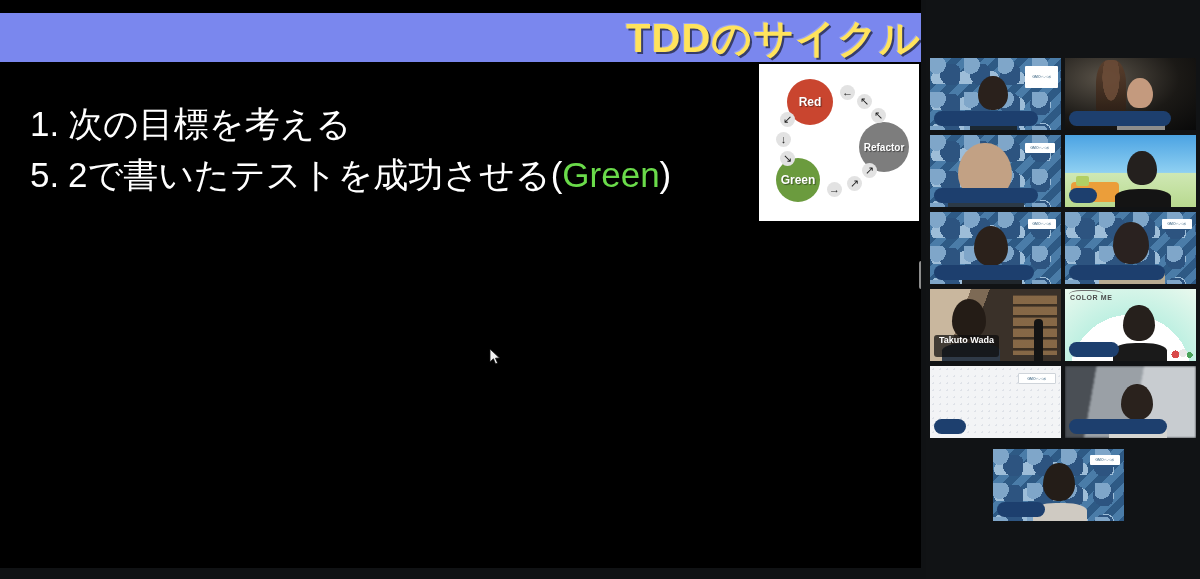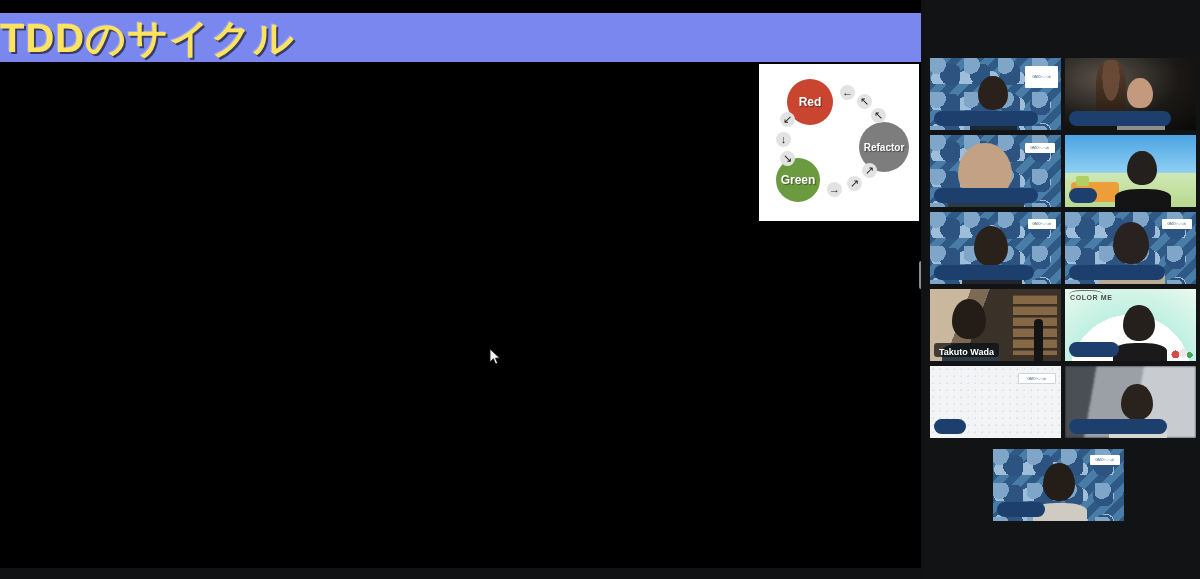--- a/index.html
+++ b/index.html
@@ -9,21 +9,21 @@
   #app { position:relative; width:1200px; height:579px; background:#101214; }
 
   
   #slide {
     position:absolute; left:0; top:0; width:921px; height:568px;
     background:#000; overflow:hidden;
   }
   #title-band {
     position:absolute; left:0; top:13px; width:921px; height:49px;
     background:#7a87ee;
-    display:flex; align-items:center; justify-content:flex-start;
+    display:flex; align-items:center; justify-content:flex-end;
   }
   #title-text {
     font-size:40px; font-weight:bold; color:#ffe35c;
     letter-spacing:1px; line-height:1;
     text-shadow:2px 2px 0 rgba(0,0,0,.55), -1px -1px 0 rgba(255,255,255,.25);
     white-space:nowrap;
   }
 
   
   #steps {
@@ -84,21 +84,21 @@
     position:relative; overflow:hidden; background:#1b1d20;
   }
   .tile.active { outline:3px solid #c8e05a; outline-offset:-3px; }
   .namebar {
     position:absolute; left:4px; bottom:4px; height:15px;
     background:#1d3f6e; border-radius:8px;
   }
   .namebar.named {
     background:rgba(12,12,12,.72); border-radius:3px;
     color:#fff; font-size:9px; font-weight:bold;
-    display:flex; align-items:flex-end; padding:0 5px; height:14px;
+    display:flex; align-items:flex-start; padding:0 5px; height:22px;
     white-space:nowrap;
   }
   .logochip {
     position:absolute; background:#fff; border-radius:1px;
     display:flex; align-items:center; justify-content:center;
   }
   .logochip span { font-size:3.4px; color:#0a3d62; letter-spacing:.2px; transform:scale(.96); }
 
   
   .bg-geo {
@@ -192,20 +192,26 @@
 
 <div id="app">
 
   <div id="slide">
 
     <div id="title-band">
       <div id="title-text">TDDのサイクル</div>
     </div>
 
     <ol id="steps">
+      <li>
+        <span class="num">1.</span><span>次の目標を考える</span>
+      </li>
+      <li>
+        <span class="num">5.</span><span>2で書いたテストを成功させる(</span><span class="kw-green">Green</span><span>)</span>
+      </li>
     </ol>
 
     <div id="cycle-card">
       <div id="cycle-inner">
         <div class="node" id="node-red">Red</div>
         <div class="node" id="node-refactor">Refactor</div>
         <div class="node" id="node-green">Green</div>
 
         <div class="arr" style="left:81px;  top:21px;">←</div>
         <div class="arr" style="left:98px;  top:30px;">↖</div>

